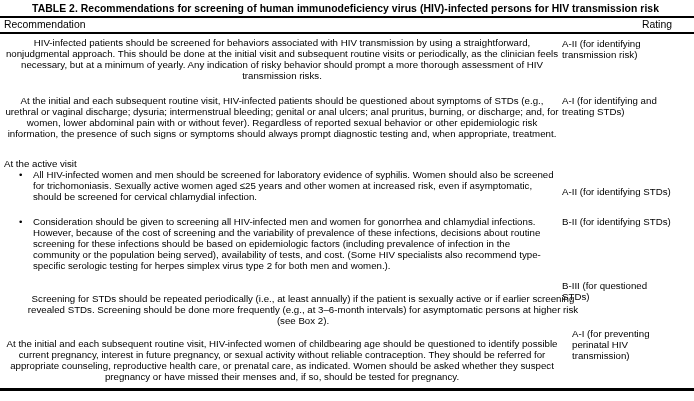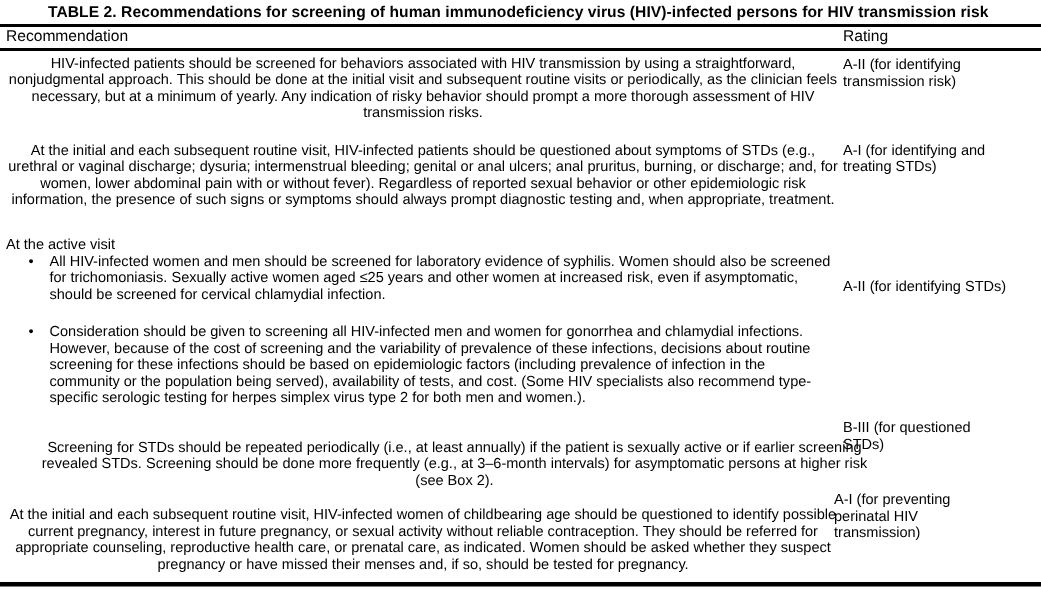--- a/index.html
+++ b/index.html
@@ -47,43 +47,44 @@
 </head>
 <body>
 
 <div class="sheet">
 
   <div class="abs title" style="left:4px; top:3px; width:690px;margin-left:28px;">TABLE 2. Recommendations for screening of human immunodeficiency virus (HIV)-infected persons for HIV transmission risk</div>
 
   <div class="abs rule" style="top:16px; height:2px;"></div>
 
   <div class="abs colhdr" style="left:4px; top:19px;">Recommendation</div>
-  <div class="abs colhdr" style="left:562px; top:19px; width:110px; ">Rating</div>
+  <div class="abs colhdr" style="left:562px; top:19px; width:110px; text-align:right;">Rating</div>
 
   <div class="abs rule" style="top:32px; height:2px;"></div>
 
   <div class="abs para" style="left:4px; top:37px;">HIV-infected patients should be screened for behaviors associated with HIV transmission by using a straightforward, nonjudgmental approach. This should be done at the initial visit and subsequent routine visits or periodically, as the clinician feels necessary, but at a minimum of yearly. Any indication of risky behavior should prompt a more thorough assessment of HIV transmission risks.</div>
   <div class="abs rating" style="left:562px; top:38px; width:112px;">A-II (for identifying transmission risk)</div>
 
   <div class="abs para" style="left:4px; top:95px;">At the initial and each subsequent routine visit, HIV-infected patients should be questioned about symptoms of STDs (e.g., urethral or vaginal discharge; dysuria; intermenstrual bleeding; genital or anal ulcers; anal pruritus, burning, or discharge; and, for women, lower abdominal pain with or without fever). Regardless of reported sexual behavior or other epidemiologic risk information, the presence of such signs or symptoms should always prompt diagnostic testing and, when appropriate, treatment.</div>
   <div class="abs rating" style="left:562px; top:95px; width:120px;">A-I (for identifying and treating STDs)</div>
 
   <div class="abs" style="left:4px; top:158px;">At the active visit</div>
   <div class="abs bullet-line" style="left:19px; top:169px; width:537px;">
     <span class="bullet-marker">•</span>
     <span class="bullet-text">All HIV-infected women and men should be screened for laboratory evidence of syphilis. Women should also be screened for trichomoniasis. Sexually active women aged ≤25 years and other women at increased risk, even if asymptomatic, should be screened for cervical chlamydial infection.</span>
   </div>
   <div class="abs rating" style="left:562px; top:186px; width:132px;">A-II (for identifying STDs)</div>
 
   <div class="abs bullet-line" style="left:19px; top:216px; width:537px;">
     <span class="bullet-marker">•</span>
     <span class="bullet-text">Consideration should be given to screening all HIV-infected men and women for gonorrhea and chlamydial infections. However, because of the cost of screening and the variability of prevalence of these infections, decisions about routine screening for these infections should be based on epidemiologic factors (including prevalence of infection in the community or the population being served), availability of tests, and cost. (Some HIV specialists also recommend type-specific serologic testing for herpes simplex virus type 2 for both men and women.).</span>
   </div>
+  <div class="abs rating" style="left:562px; top:216px; width:132px;">B-II (for identifying STDs)</div>
 
   <div class="abs rating" style="left:562px; top:280px; width:110px;">B-III (for questioned STDs)</div>
   <div class="abs para" style="left:15px; top:293px;margin-left:10px;">Screening for STDs should be repeated periodically (i.e., at least annually) if the patient is sexually active or if earlier screening revealed STDs. Screening should be done more frequently (e.g., at 3–6-month intervals) for asymptomatic persons at higher risk (see Box 2).</div>
 
-  <div class="abs rating" style="left:556px; top:328px; width:100px;">A-I (for preventing perinatal HIV transmission)</div>
+  <div class="abs rating" style="left:572px; top:328px; width:100px;">A-I (for preventing perinatal HIV transmission)</div>
   <div class="abs para" style="left:4px; top:338px;">At the initial and each subsequent routine visit, HIV-infected women of childbearing age should be questioned to identify possible current pregnancy, interest in future pregnancy, or sexual activity without reliable contraception. They should be referred for appropriate counseling, reproductive health care, or prenatal care, as indicated. Women should be asked whether they suspect pregnancy or have missed their menses and, if so, should be tested for pregnancy.</div>
 
   <div class="abs rule" style="top:388px; height:3px;"></div>
 
 </div>
 
 </body></html>

